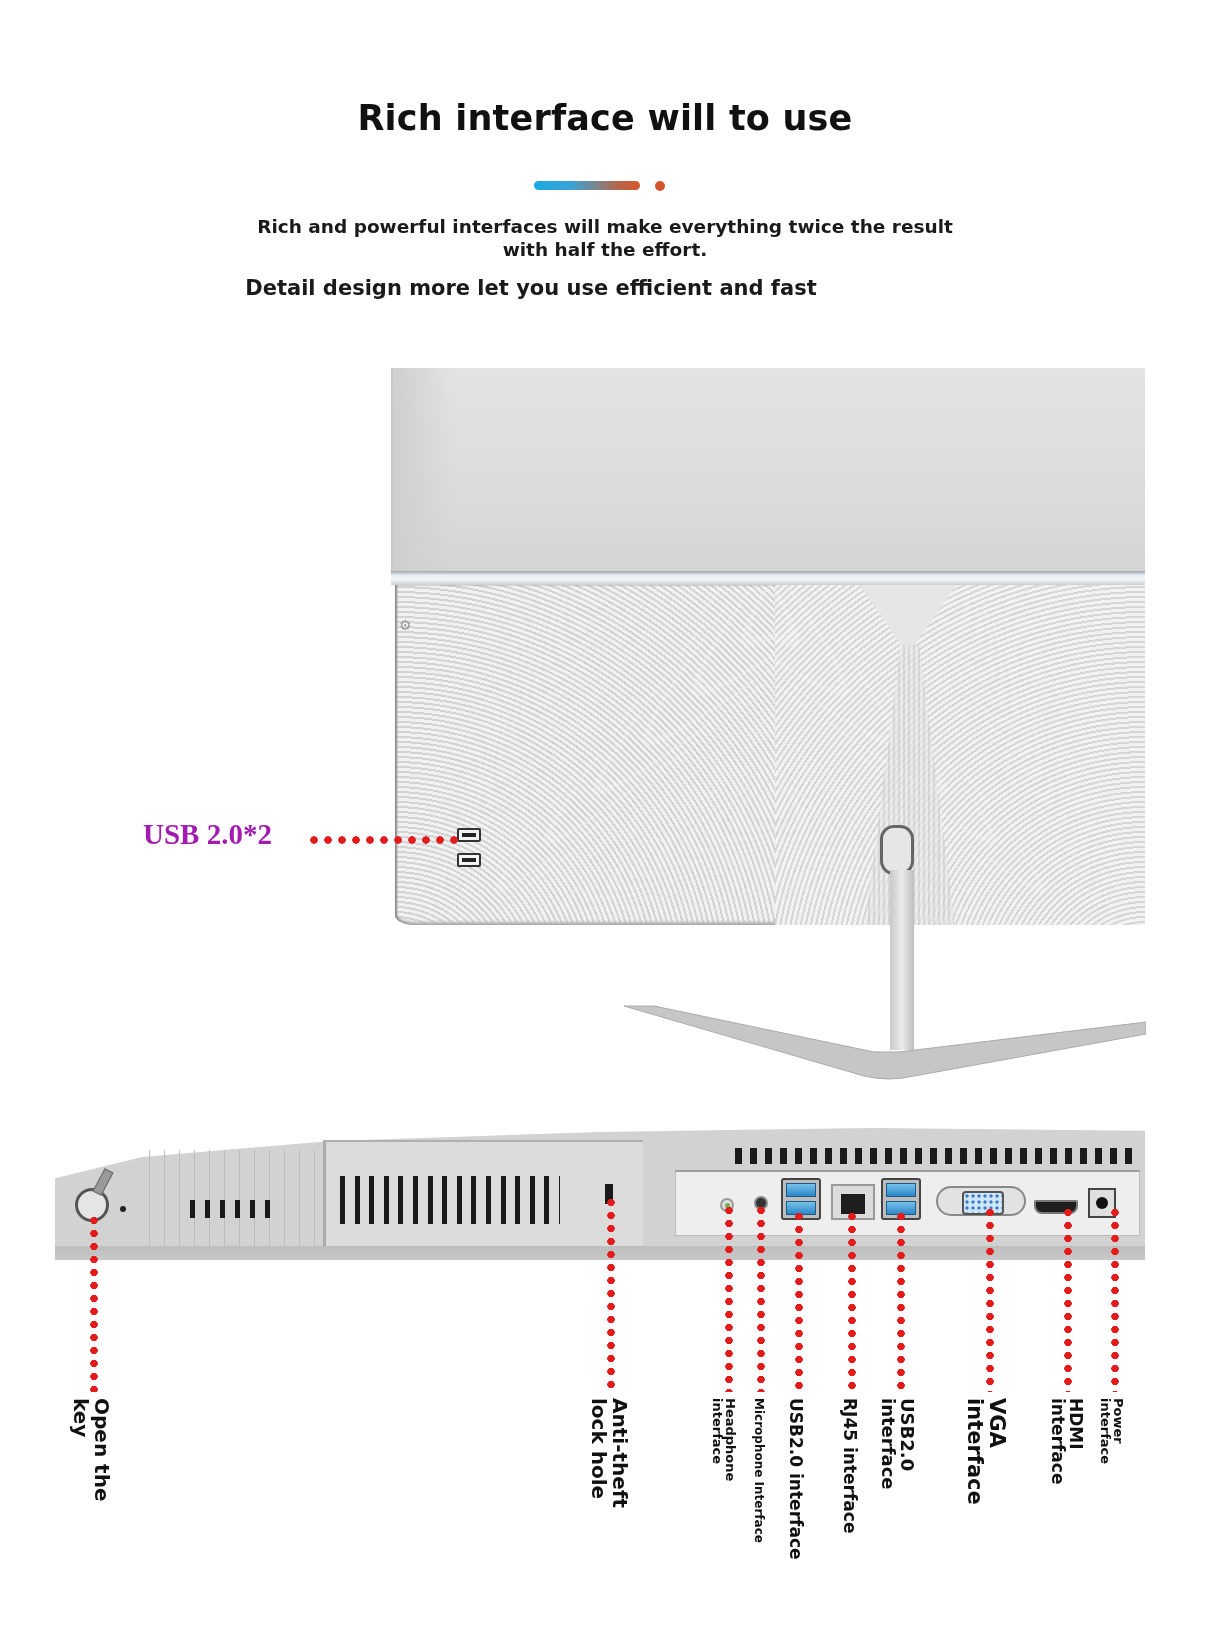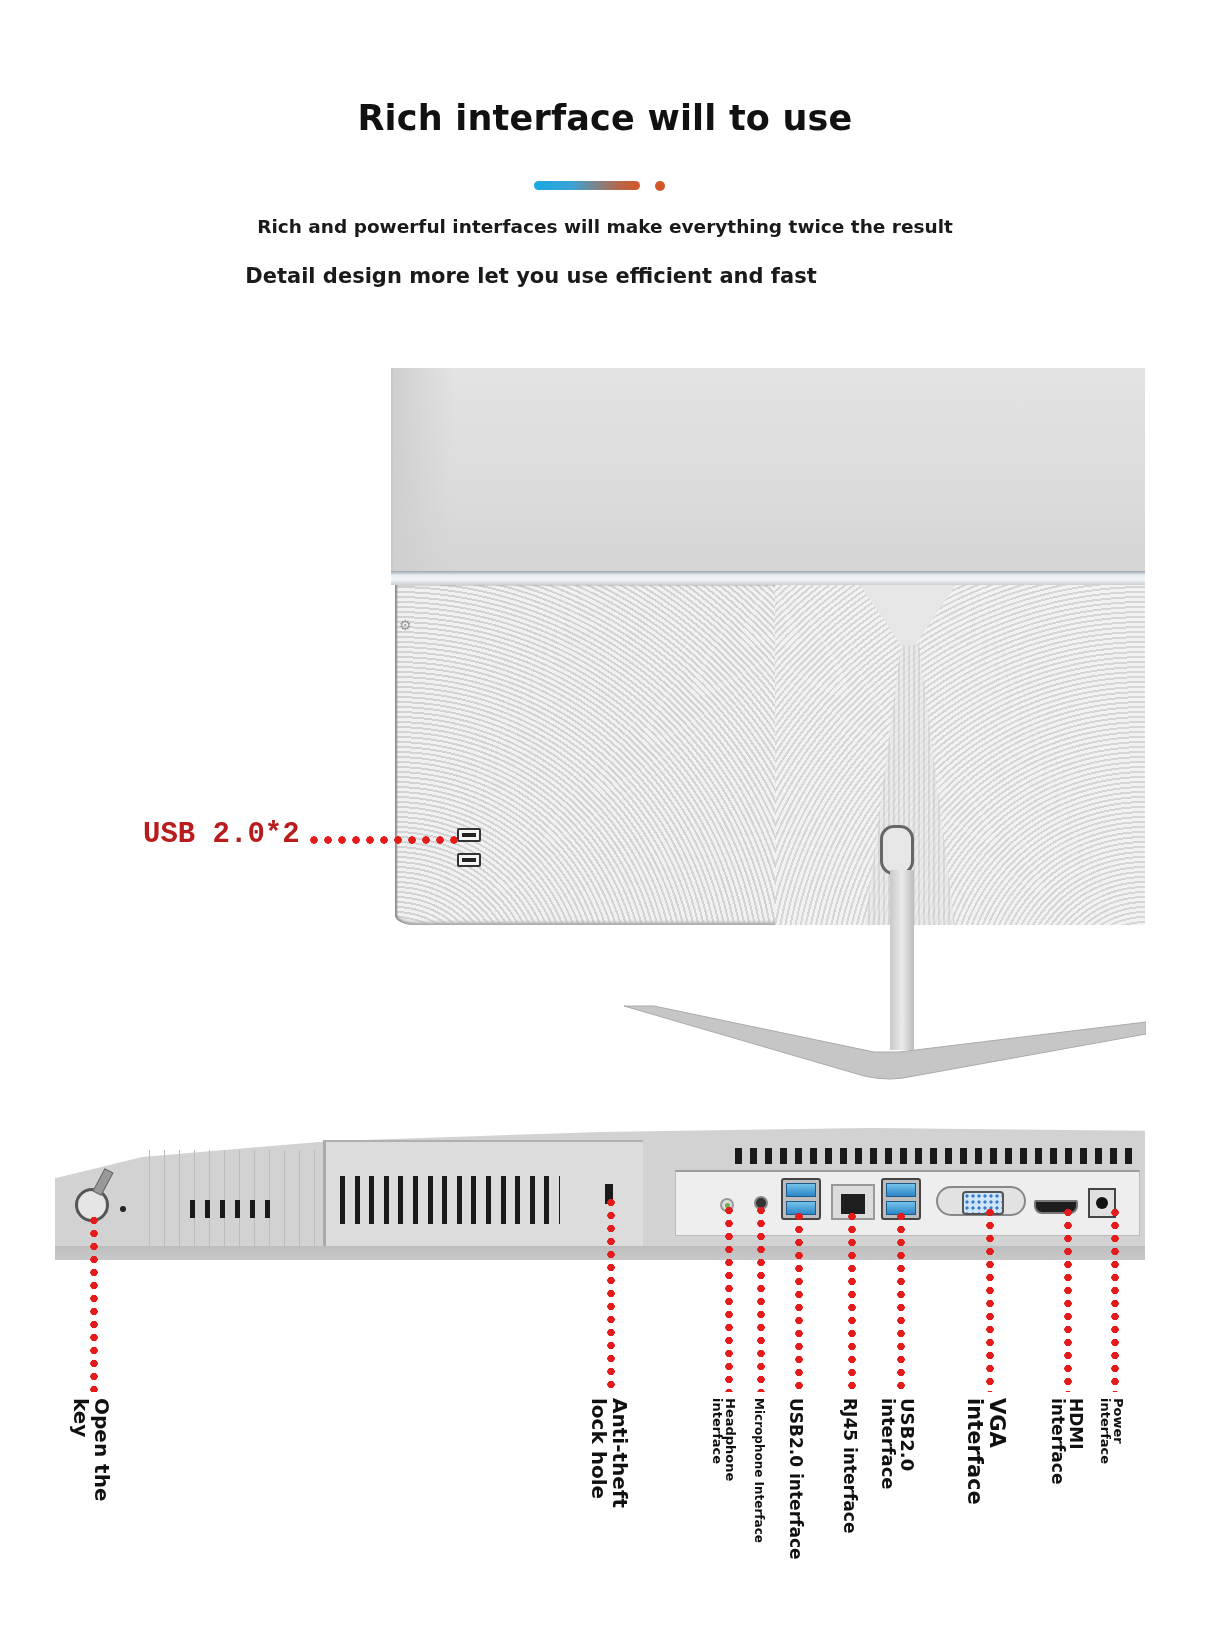--- a/index.html
+++ b/index.html
@@ -5,21 +5,21 @@
   *{box-sizing:border-box;margin:0;padding:0}
   html,body{width:1210px;height:1650px;background:#fff;overflow:hidden}
   body{position:relative;font-family:"DejaVu Sans","Liberation Sans",sans-serif;color:#111}
   .abs{position:absolute}
 
   .title{left:0;width:1210px;top:98px;text-align:center;font-size:35px;font-weight:bold;letter-spacing:0.2px;color:#111}
   .divider{left:534px;top:181px;width:110px;height:10px}
   .divider .bar{position:absolute;left:0;top:0;width:106px;height:9px;border-radius:5px;background:linear-gradient(90deg,#19a9e2 0%,#3aa3d6 35%,#b6674a 80%,#d2562a 100%)}
   .divider .dot{position:absolute;left:121px;top:0;width:10px;height:10px;border-radius:50%;background:#d2562a}
   .subtitle{left:0;width:1210px;top:215px;text-align:center;font-size:18.5px;font-weight:bold;line-height:23px;color:#1a1a1a}
-  .subtitle2{left:0;width:1062px;top:264px;text-align:center;font-size:21px;font-weight:bold;color:#1a1a1a}
+  .subtitle2{left:0;width:1062px;top:276px;text-align:center;font-size:21px;font-weight:bold;color:#1a1a1a}
 
   
   .monitor{left:391px;top:368px;width:754px;height:560px}
   .mon-top{position:absolute;left:0;top:0;width:754px;height:205px;background:linear-gradient(180deg,#e3e3e3 0%,#dadada 70%,#d4d4d4 100%);border-left:2px solid #c8c8c8}
   .mon-top::after{content:"";position:absolute;left:0;top:0;width:60px;height:205px;background:linear-gradient(90deg,#cfcfcf,rgba(220,220,220,0))}
   .mon-band{position:absolute;left:0;top:203px;width:754px;height:14px;background:linear-gradient(180deg,#9aa6b0 0,#e9eef2 30%,#f4f6f8 60%,#c9cfd4 100%)}
   .mon-back{position:absolute;left:4px;top:217px;width:750px;height:340px;border-bottom-left-radius:20px 10px;overflow:hidden;
     background:
       repeating-radial-gradient(circle at 0% 120%, #d3d3d3 0 2px, #f1f1f1 2px 5px);
     box-shadow:inset 2px 0 2px #8a8a8a, inset 0 -3px 3px #b5b5b5}
@@ -30,21 +30,21 @@
     background:repeating-linear-gradient(90deg,#e9e9e9 0 3px,#cfcfcf 3px 5px),#eee;opacity:.7;
     clip-path:polygon(40% 0,60% 0,100% 100%,0 100%)}
   .mon-back .logo{position:absolute;left:4px;top:32px;font-size:14px;color:#999}
   .usb-port{position:absolute;width:24px;height:14px;background:#f4f4f4;border:2px solid #333;border-radius:2px}
   .usb-port::after{content:"";position:absolute;left:3px;top:3px;width:14px;height:4px;background:#222}
   .hinge{position:absolute;left:485px;top:240px;width:34px;height:50px;border-radius:14px;border:3px solid #666;background:#e6e6e6}
 
   .stand-neck{left:890px;top:870px;width:24px;height:180px;background:linear-gradient(90deg,#c9c9c9,#eaeaea 50%,#bdbdbd)}
   .stand-base{left:624px;top:1000px;width:522px;height:80px}
 
-  .usb-label{left:143px;top:818px;font-family:Liberation Mono, monospace;font-weight:bold;font-size:29px;color:#b91c1c}
+  .usb-label{left:143px;top:818px;font-family:Liberation Serif, serif;font-weight:bold;font-size:29px;color:#a21caf}
   .dots-h{height:8px;background:radial-gradient(circle,#e31b1b 0 3.5px,transparent 4px) 0 0/14px 8px repeat-x}
   .dots-v{width:8px;background:radial-gradient(circle,#e31b1b 0 3.5px,transparent 4px) 0 0/8px 13px repeat-y}
 
   
   .panel{left:55px;top:1128px;width:1090px;height:132px}
   .panel-body{position:absolute;left:0;top:0;width:1090px;height:132px;background:#d2d2d2;
     clip-path:polygon(0 38%,8% 22%,25% 10%,50% 3%,75% 0,100% 2%,100% 100%,0 100%)}
   .panel-lip{position:absolute;left:0;top:118px;width:1090px;height:14px;background:linear-gradient(180deg,#bdbdbd,#c9c9c9)}
   .ribs{position:absolute;left:80px;top:22px;width:230px;height:96px;
     background:repeating-linear-gradient(90deg,transparent 0 14px,#bcbcbc 14px 15px)}
@@ -76,20 +76,21 @@
 </head>
 <body>
 
 <div class="abs title">Rich interface will to use</div>
 <div class="abs divider">
   <span class="bar"></span>
   <span class="dot"></span>
 </div>
 <div class="abs subtitle">
   <div>Rich and powerful interfaces will make everything twice the result</div>
+  <div>with half the effort.</div>
 </div>
 <div class="abs subtitle2">Detail design more let you use efficient and fast</div>
 
 <div class="abs monitor">
   <div class="mon-top"></div>
   <div class="mon-band"></div>
   <div class="mon-back">
     <div class="right"></div>
     <div class="vcut"></div>
     <div class="mesh"></div>

